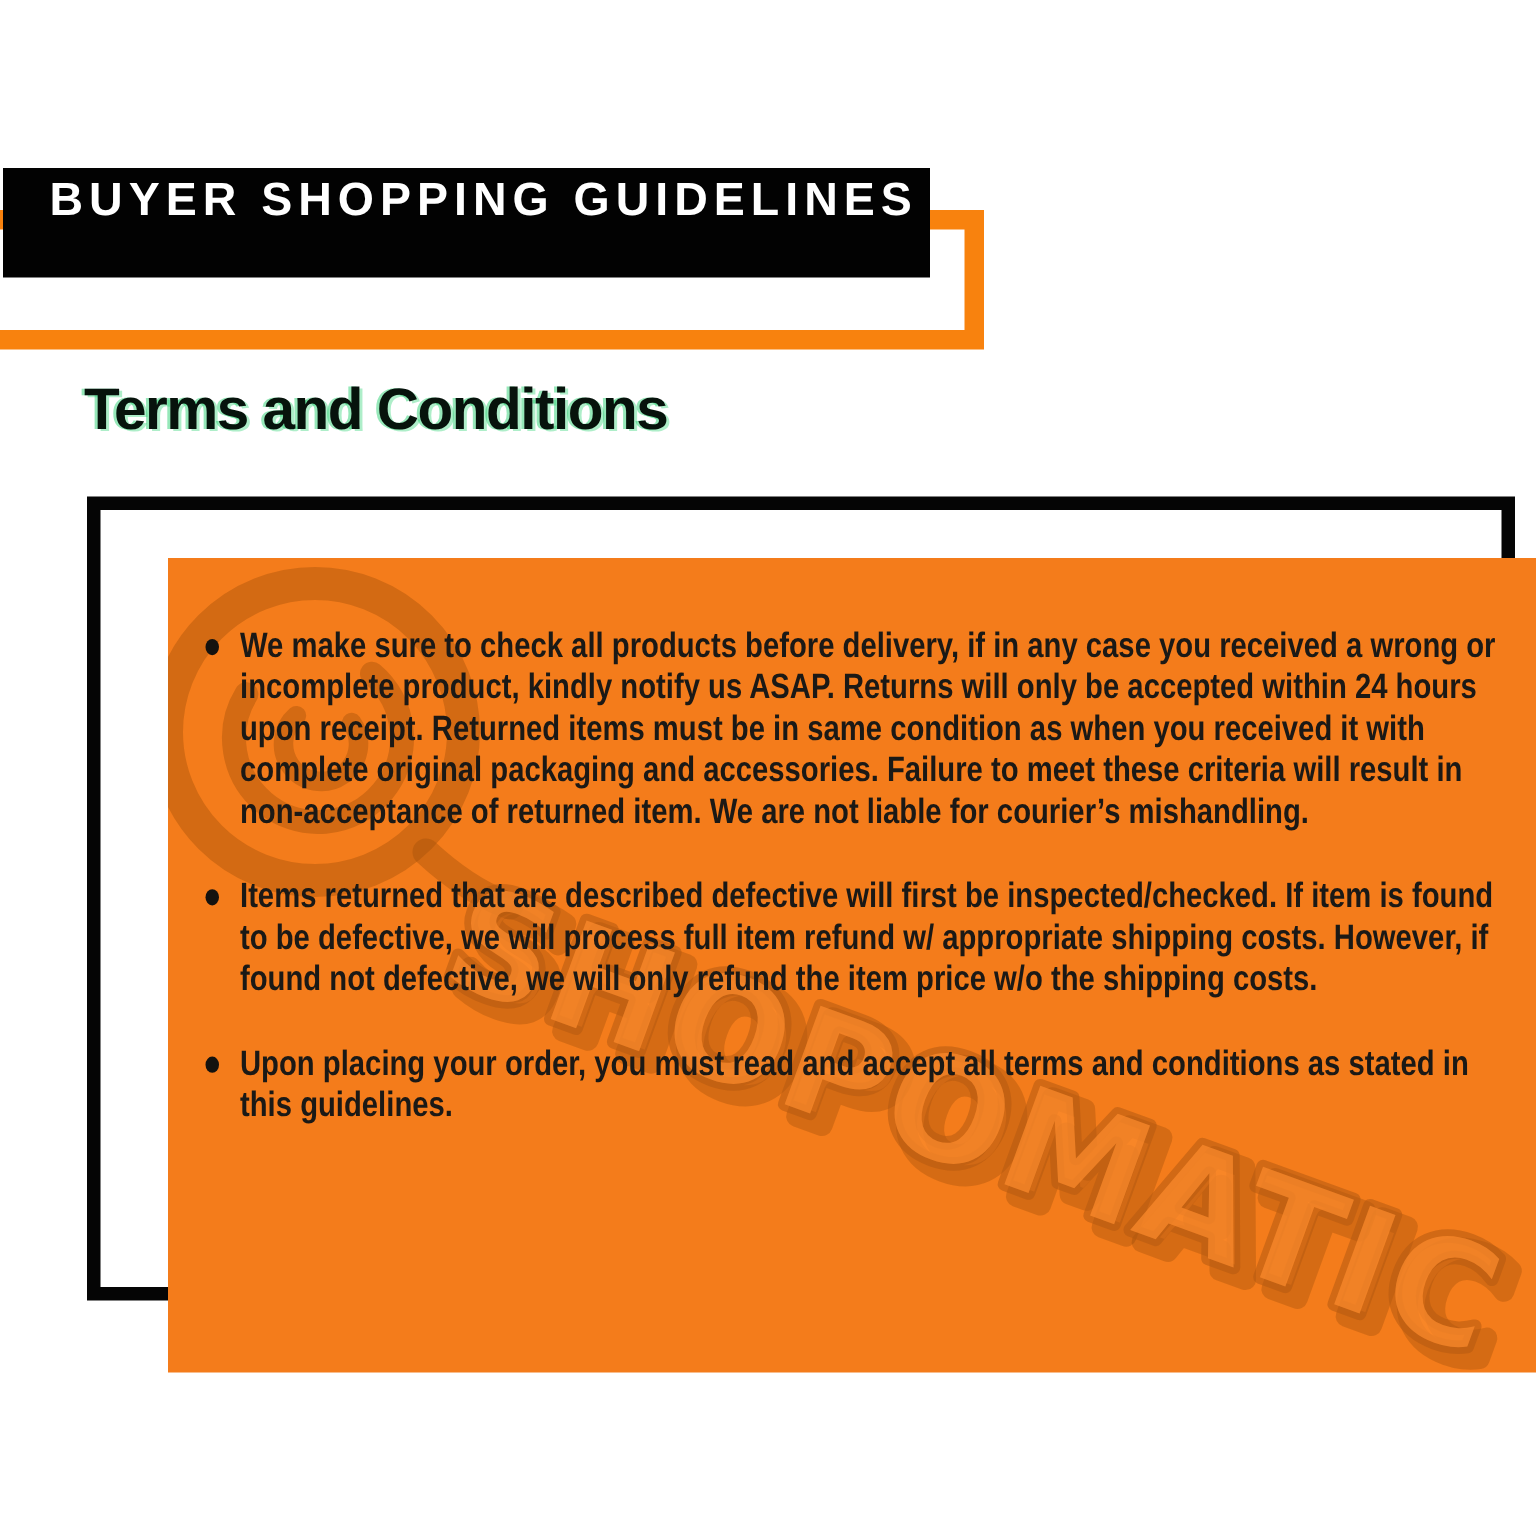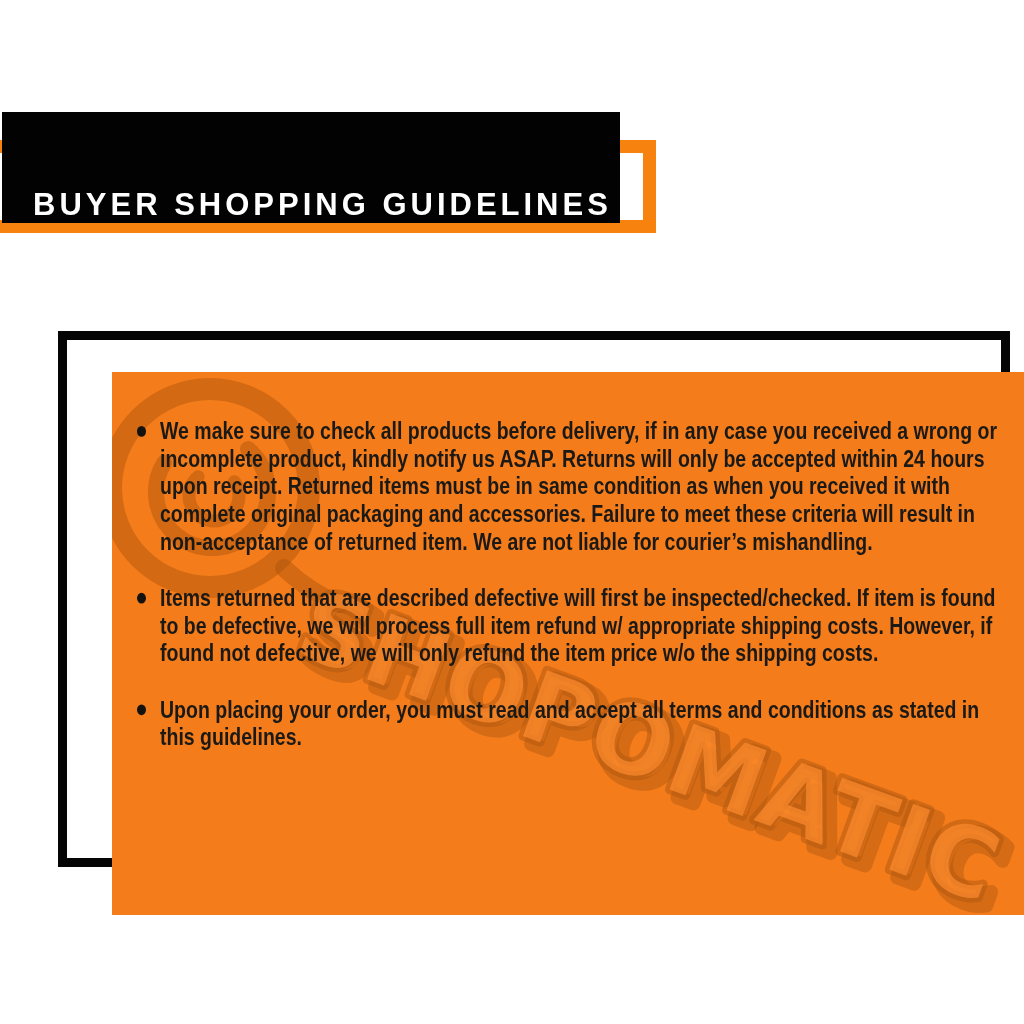--- a/index.html
+++ b/index.html
@@ -7,22 +7,22 @@
     position:relative; width:1024px; height:1024px; background:#ffffff;
     overflow:hidden; font-family:"Liberation Sans", sans-serif;
   }
 
   
   .title-frame {
     position:absolute; left:-32px; top:140px; width:688px; height:93px;
     border:13px solid #F8820E; box-sizing:border-box; background:transparent; z-index:1;
   }
   .title-banner {
-    position:absolute; left:2px; top:112px; width:618px; height:111px;
-    background:#020202; z-index:2; display:flex; align-items:flex-end;
+    position:absolute; left:2px; top:112px; width:618px; height:73px;
+    background:#020202; z-index:2; display:flex; align-items:flex-start;
     padding-left:31px; box-sizing:border-box;
   }
   .title-banner .banner-text {
     color:#ffffff; font-size:31px; font-weight:bold; letter-spacing:4px;
     white-space:nowrap; padding-top:3px;
   }
 
   
   .section-heading {
     position:absolute; left:56px; top:252px; margin:0; z-index:2;
@@ -62,20 +62,21 @@
 <body>
 
 <div class="canvas">
 
   <div class="title-frame"></div>
 
   <div class="title-banner">
     <span class="banner-text">BUYER SHOPPING GUIDELINES</span>
   </div>
 
+  <h1 class="section-heading">Terms and Conditions</h1>
 
   <div class="content-outline"></div>
 
   <div class="content-panel">
 
     <svg class="watermark-svg" width="912" height="543" viewBox="0 0 912 543" aria-hidden="true">
       <g fill="none" stroke="#A5520A" stroke-opacity="0.42" stroke-linecap="round">
         <circle cx="98" cy="116" r="99" stroke-width="22"></circle>
         <circle cx="100" cy="120" r="56" stroke-width="16" stroke-dasharray="255 97" transform="rotate(-50 100 120)"></circle>
         <circle cx="102" cy="124" r="25" stroke-width="13" stroke-dasharray="115 43" transform="rotate(-35 102 124)"></circle>

